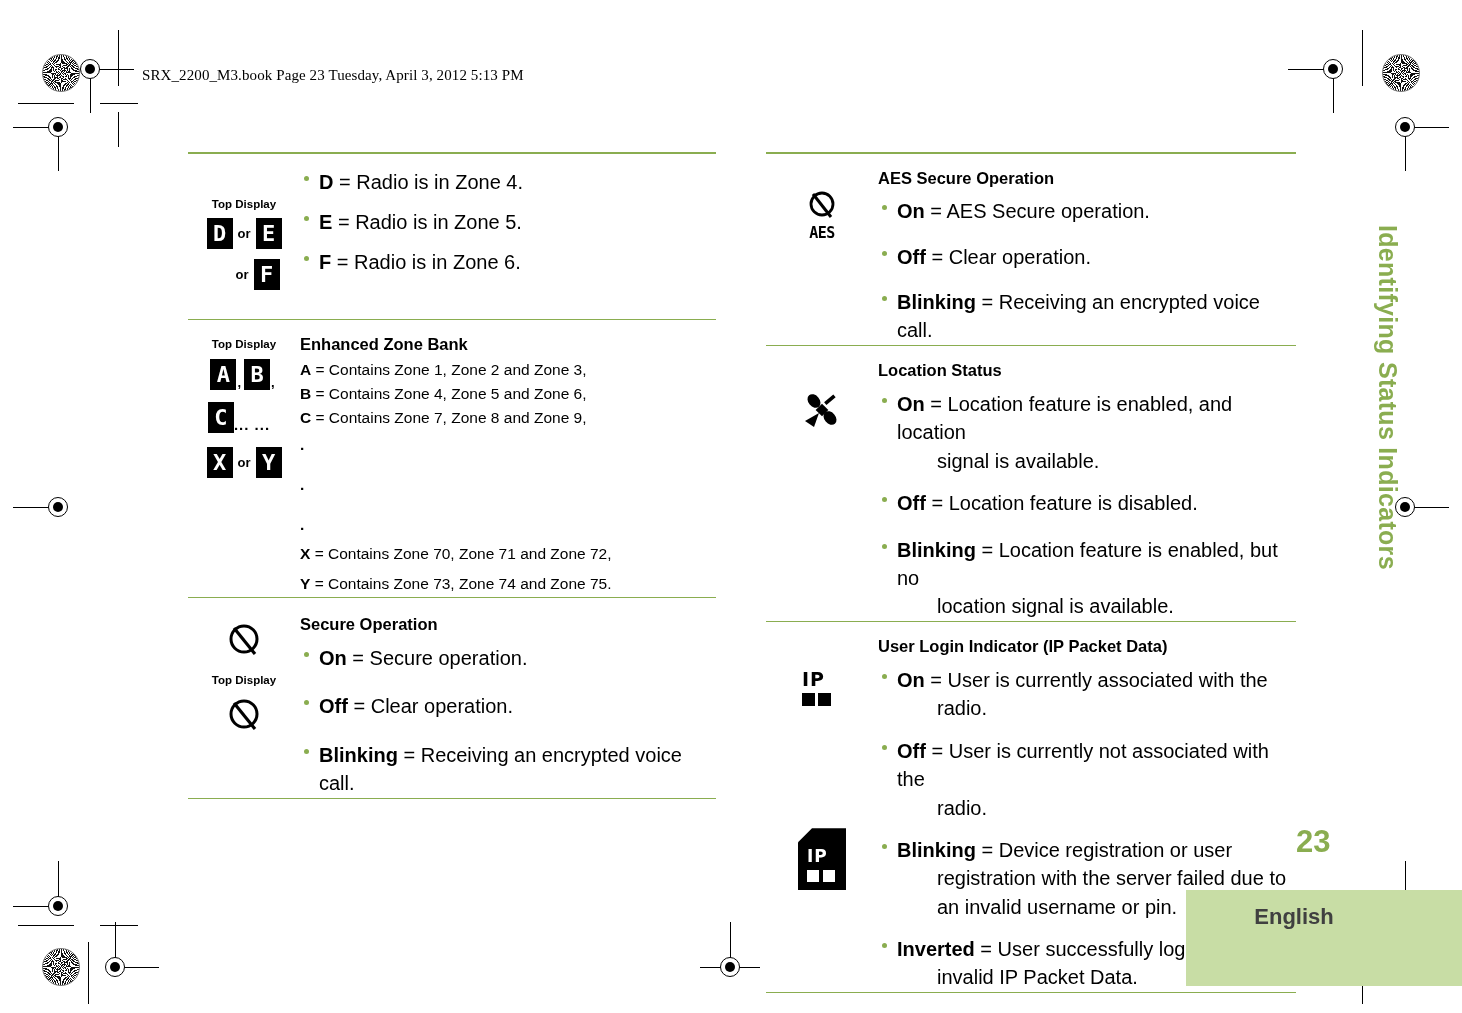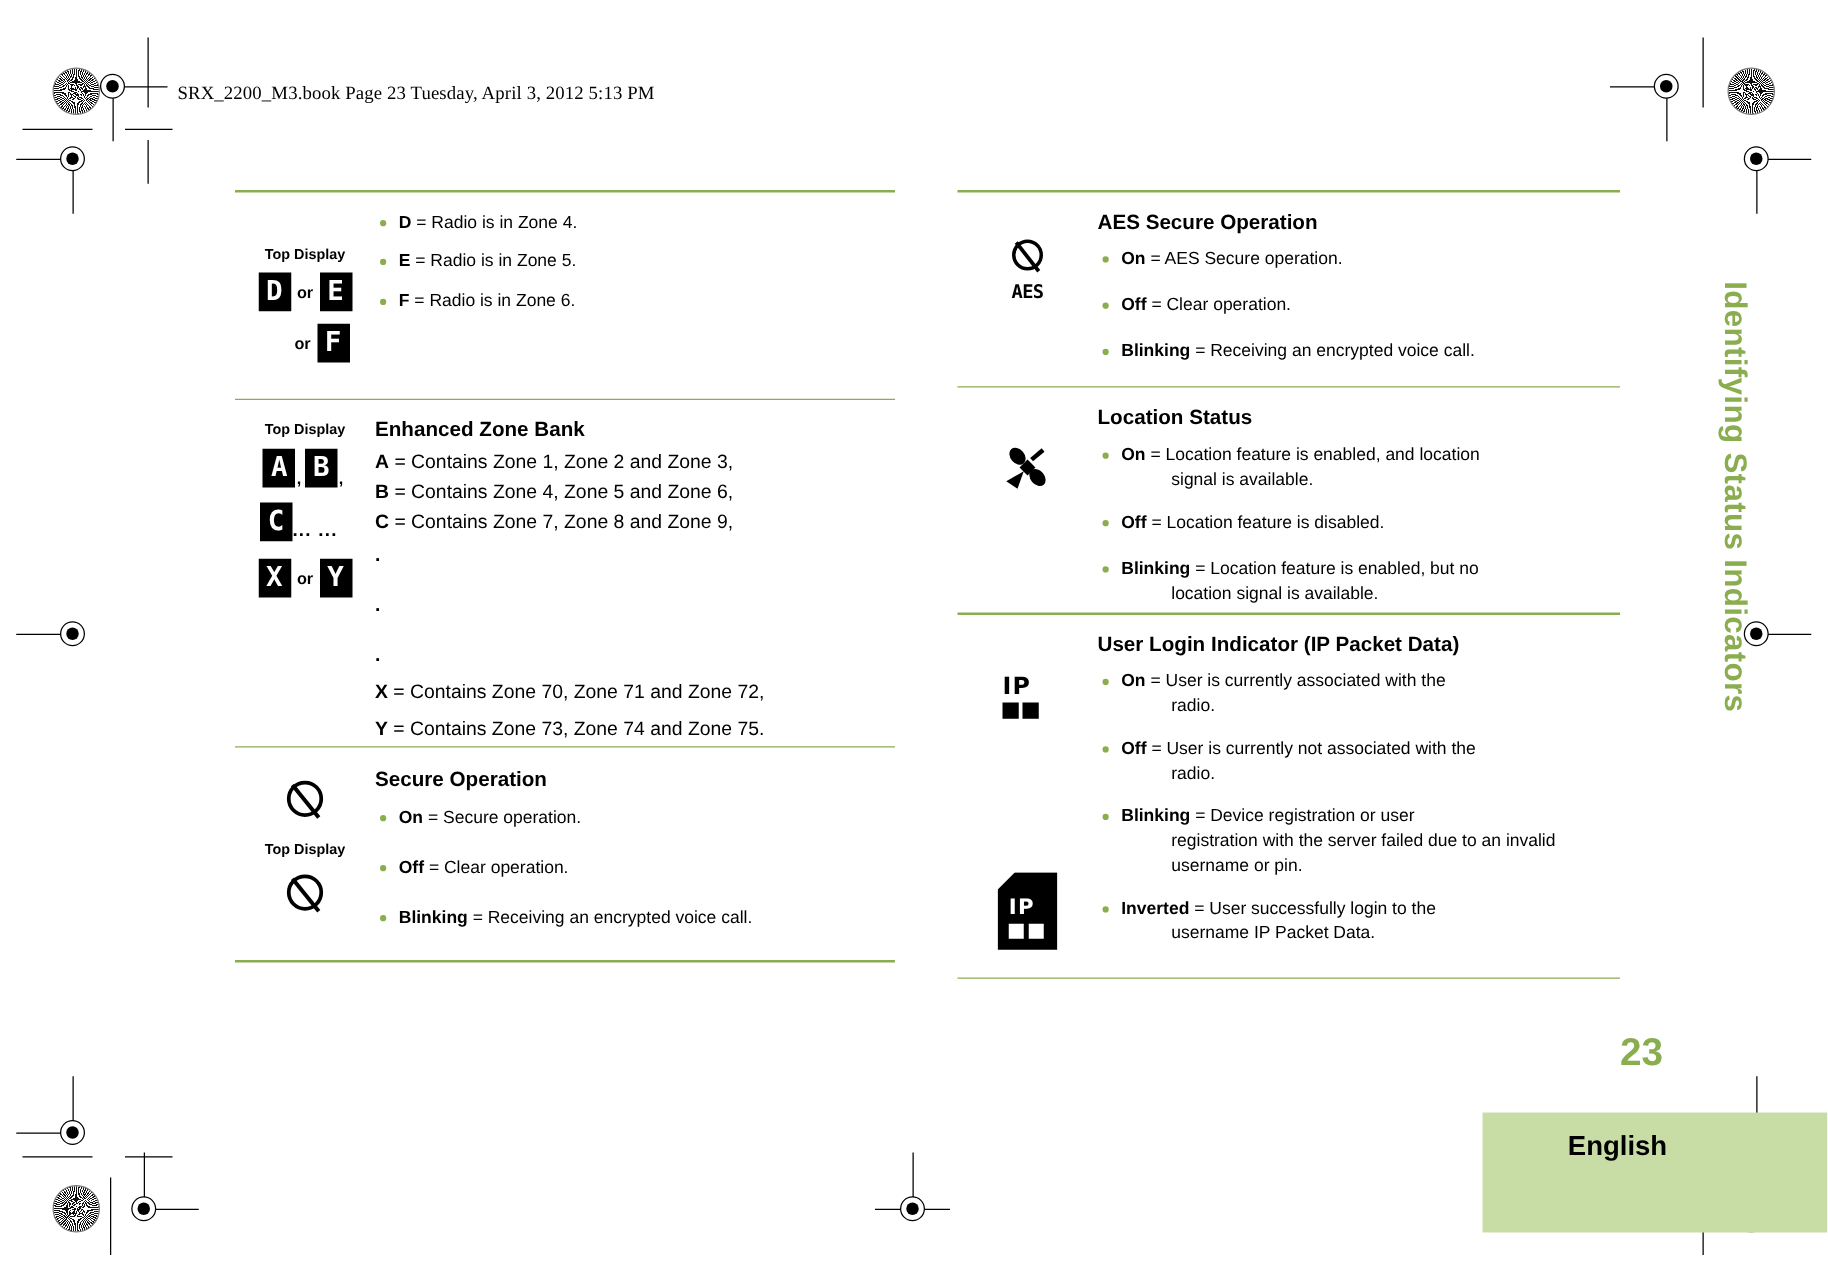--- a/index.html
+++ b/index.html
@@ -41,21 +41,21 @@
 
   .rule{height:1.6px;background:#8aad50;width:100%;}
 
   .row{display:flex;align-items:flex-start;width:100%;}
   .cell-icon{width:112px;flex:0 0 112px;position:relative;}
   .cell-text{flex:1 1 auto;padding-top:14px;}
 
   .sec-title{font-size:16.5px;font-weight:bold;line-height:1.25;margin:0 0 9px 0;}
 
   .bullets{margin:0;padding:0;list-style:none;}
-  .bullets li{position:relative;padding-left:19px;font-size:14px;line-height:1.42;
+  .bullets li{position:relative;padding-left:19px;font-size:20px;line-height:1.42;
     margin-bottom:12px;}
   .bullets li:last-child{margin-bottom:0;}
   .bullets li::before{content:"";position:absolute;left:4px;top:8px;width:5px;height:5px;
     border-radius:50%;background:#8aad50;}
   .bullets b{font-weight:bold;}
   .bullets .wrap{display:block;padding-left:40px;}
 
   .plain{margin:0;padding:0;list-style:none;}
   .plain li{font-size:15.5px;line-height:1.42;margin:0 0 2px 0;}
   .plain li.dotline{font-weight:bold;font-size:15.5px;line-height:1.55;margin:0;}
@@ -98,21 +98,21 @@
     color:#8aad50;font-size:25px;font-weight:bold;letter-spacing:.3px;
     writing-mode:vertical-rl;text-orientation:mixed;
     display:flex;align-items:flex-start;justify-content:center;white-space:nowrap;}
 
   .pagenum{position:absolute;left:1296px;top:812px;color:#8aad50;
     font-size:31px;font-weight:bold;}
 
   .lang-box{position:absolute;left:1186px;top:878px;width:276px;height:96px;
     background:#c8dda5;}
   .lang-box .lang{position:absolute;left:0;right:60px;top:14px;text-align:center;
-    color:#000000;font-size:22px;font-weight:bold;}
+    color:#404040;font-size:22px;font-weight:bold;}
 </style>
 </head>
 <body>
 
 <div class="page">
 
   <div class="reg-star" style="left:42px;top:42px;"></div>
   <div class="reg-target h-right v-down" style="left:75px;top:42px;">
     <div class="hline"></div>
       <div class="vline"></div>
@@ -338,21 +338,21 @@
           <div class="ip-letters">IP</div>
           <div class="ip-sq"><span></span><span></span></div>
         </div>
       </div>
       <div class="cell-text">
         <div class="sec-title">User Login Indicator (IP Packet Data)</div>
         <ul class="bullets">
           <li style="margin-bottom:14px;"><b>On</b><span> = User is currently associated with the</span><span class="wrap">radio.</span></li>
           <li style="margin-bottom:14px;"><b>Off</b><span> = User is currently not associated with the</span><span class="wrap">radio.</span></li>
           <li style="margin-bottom:14px;"><b>Blinking</b><span> = Device registration or user</span><span class="wrap">registration with the server failed due to an invalid username or pin.</span></li>
-          <li><b>Inverted</b><span> = User successfully login to the</span><span class="wrap">username IP Packet Data.</span></li>
+          <li><b>Inverted</b><span> = User successfully login to the</span><span class="wrap">invalid IP Packet Data.</span></li>
         </ul>
       </div>
     </div>
     <div class="rule"></div>
   </div>
 
   <div class="side-title">Identifying Status Indicators</div>
 
   <div class="pagenum">23</div>
   <div class="lang-box">

